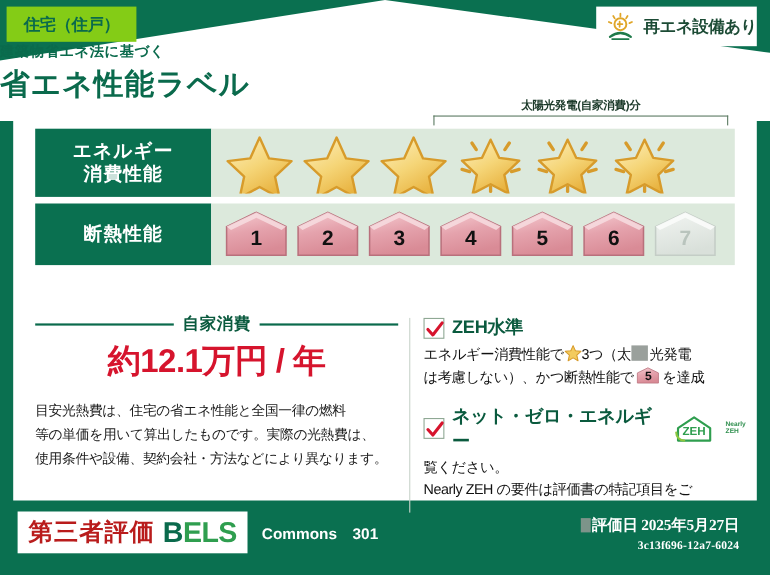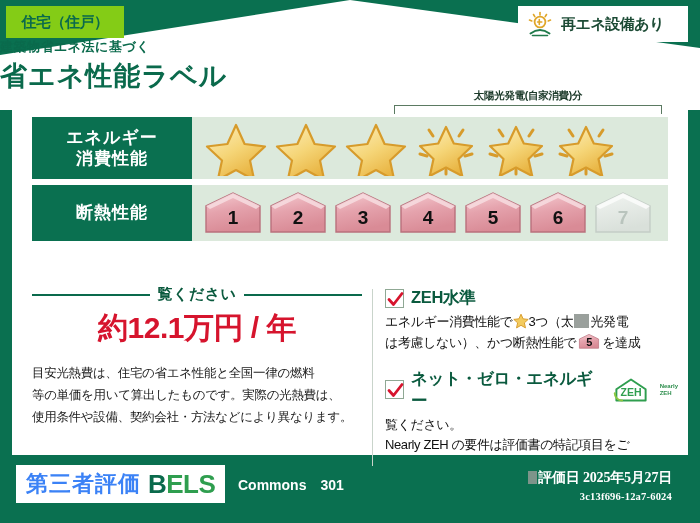--- a/index.html
+++ b/index.html
@@ -43,21 +43,21 @@
     z-index: 6;
   }
   .house-tag span {
     color: #0a6a4c; font-weight: bold; font-size: 15px;
     letter-spacing: -0.5px;
   }
 
   
   .reny-badge {
     position: absolute; right: 12px; top: 6px;
-    height: 36px; padding: 0 24px 0 8px;
+    height: 36px; padding: 0 0 0 8px;
     background: #ffffff;
     display: flex; align-items: center; gap: 7px;
     z-index: 6;
   }
   .reny-badge .txt {
     color: #1c4b35; font-weight: bold; font-size: 15px; letter-spacing: -0.5px;
   }
 
   
   .header-titles {
@@ -163,21 +163,21 @@
   .zeh-logo { width: 44px; height: 26px; flex: none; }
   .zeh-nearly { font-size: 6px; color: #2f8f4e; line-height: 1.1; font-weight: bold; flex:none; }
 
   
   .footer { position: absolute; left: 0; bottom: 0; width: 700px; height: 68px; z-index: 5; }
   .bels-box {
     position: absolute; left: 16px; top: 10px;
     background: #ffffff; height: 38px; padding: 0 10px;
     display: flex; align-items: center;
   }
-  .bels-jp { font-size: 22px; font-weight: bold; color: #3b82f6; letter-spacing: 1px; }
+  .bels-jp { font-size: 22px; font-weight: bold; color: #b91c1c; letter-spacing: 1px; }
   .bels-en { font-size: 26px; font-weight: bold; margin-left: 7px; letter-spacing: -0.5px; }
   .bels-en .b1 { color: #0a6a4c; }
   .bels-en .b2 { color: #2f9e4f; }
   .commons {
     position: absolute; left: 238px; top: 22px;
     color: #ffffff; font-size: 14px; font-weight: bold;
   }
   .commons .num { margin-left: 14px; }
   .foot-right {
     position: absolute; right: 28px; top: 14px; text-align: right; color: #ffffff; font-family: Liberation Serif, serif;
@@ -387,21 +387,21 @@
         </div>
       </div>
 
     </div>
 
     <div class="lower">
 
       <div class="lower-left">
         <div class="cost-head">
           <div class="rule"></div>
-          <div class="ch-txt">覧ください</div>
+          <div class="ch-txt">自家消費</div>
           <div class="rule"></div>
         </div>
         <div class="cost-value">約12.1万円 / 年</div>
         <div class="cost-note">
           <div>目安光熱費は、住宅の省エネ性能と全国一律の燃料</div>
           <div>等の単価を用いて算出したものです。実際の光熱費は、</div>
           <div>使用条件や設備、契約会社・方法などにより異なります。</div>
         </div>
       </div>
 

